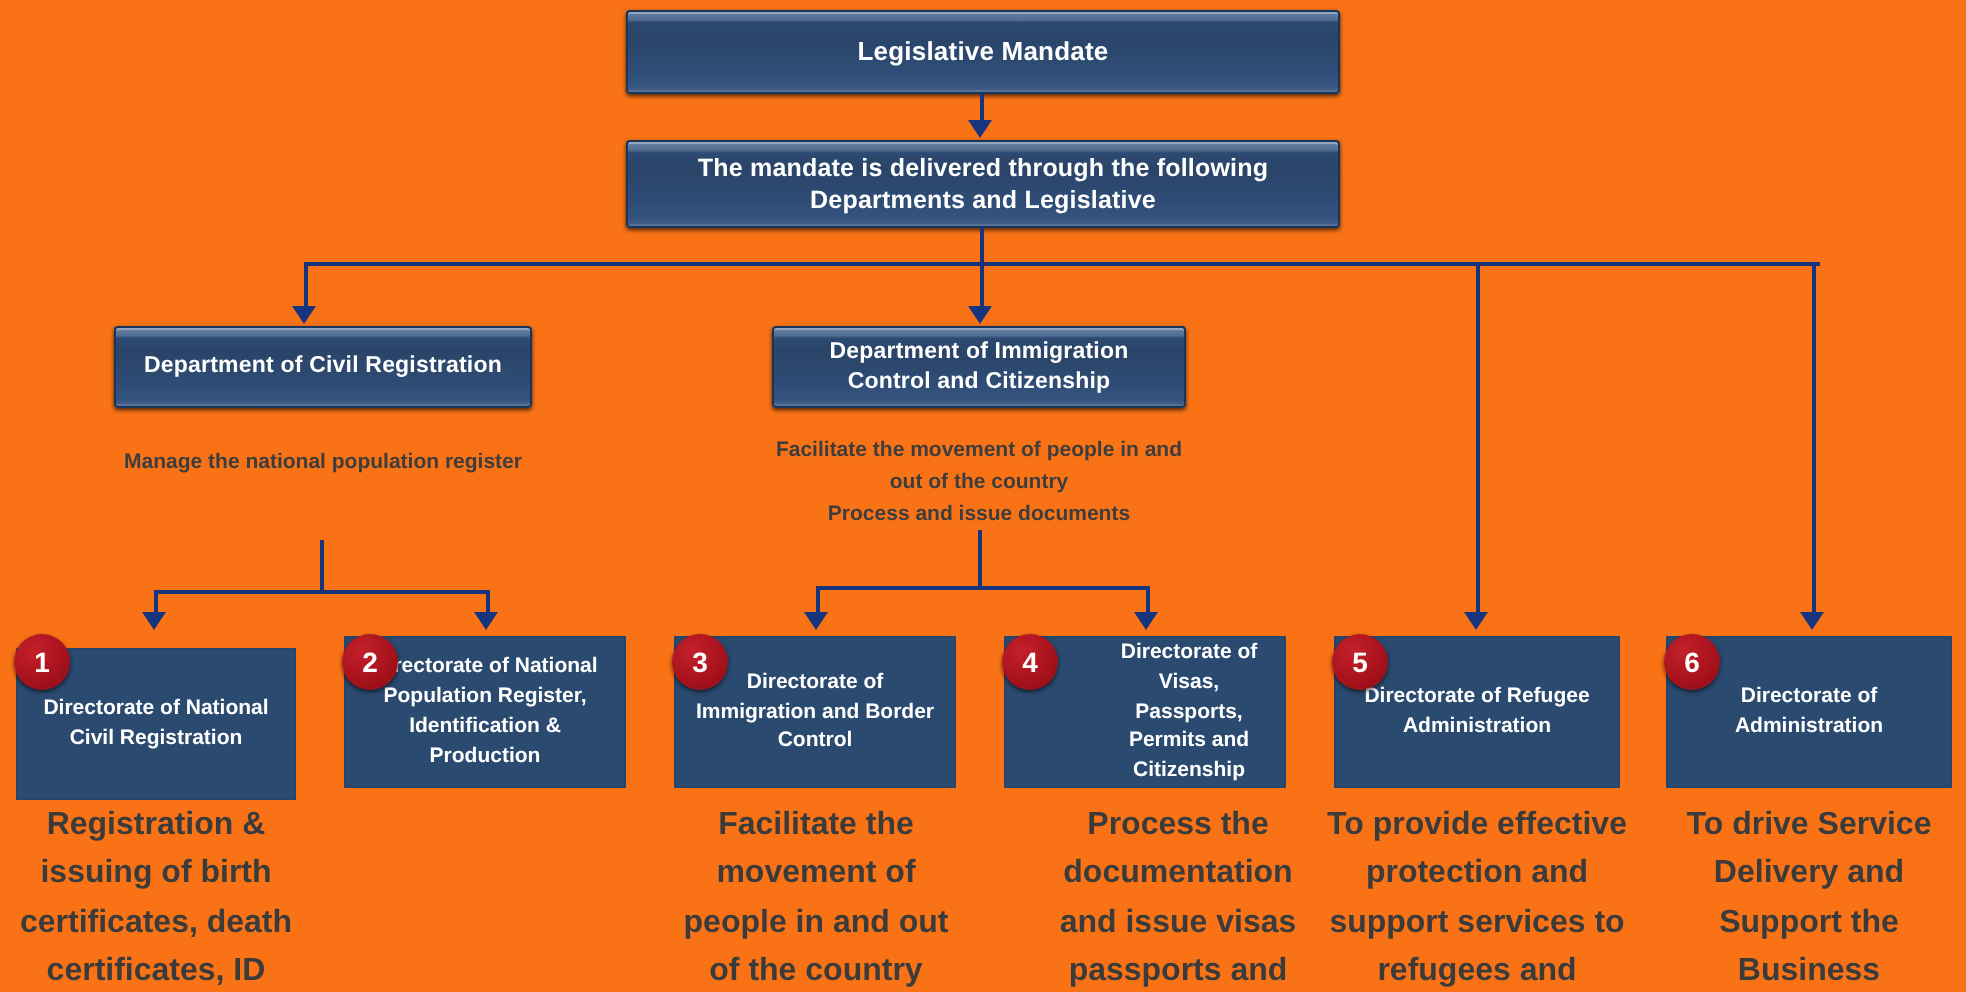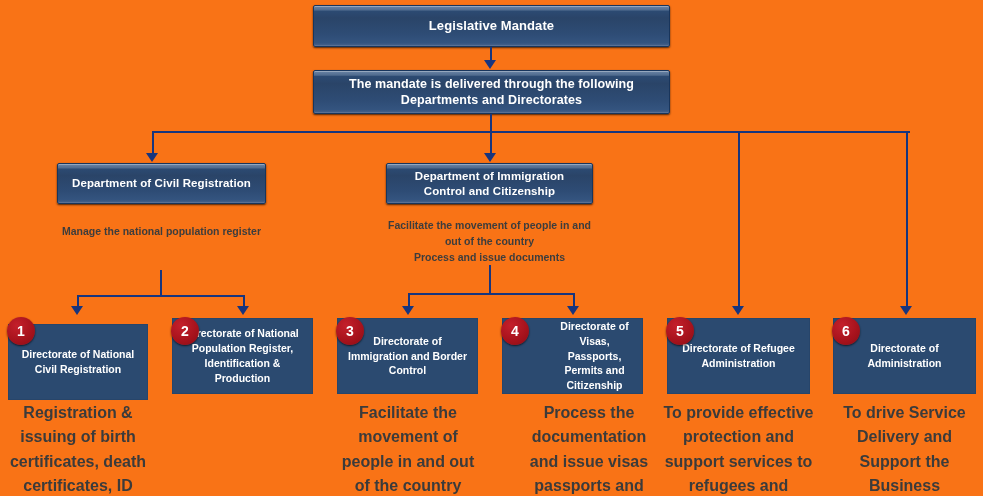--- a/index.html
+++ b/index.html
@@ -97,21 +97,21 @@
 <div id="canvas">
 
   <div class="bevel-box" style="left:313px;top:5px;width:357px;height:42px;font-size:13px;">
     <span class="inner">Legislative Mandate</span>
   </div>
 
   <div class="vline" style="left:490px;top:47px;height:14px;"></div>
   <div class="arrow" style="left:484px;top:60px;"></div>
 
   <div class="bevel-box" style="left:313px;top:70px;width:357px;height:44px;font-size:12.5px;">
-    <span class="inner">The mandate is delivered through the following Departments and Directorates</span>
+    <span class="inner">The mandate is delivered through the following Departments and Legislative</span>
   </div>
 
   <div class="vline" style="left:490px;top:114px;height:18px;"></div>
   <div class="hline" style="left:152px;top:131px;width:758px;"></div>
 
   <div class="vline" style="left:152px;top:131px;height:23px;"></div>
   <div class="arrow" style="left:146px;top:153px;"></div>
 
   <div class="vline" style="left:490px;top:131px;height:23px;"></div>
   <div class="arrow" style="left:484px;top:153px;"></div>

